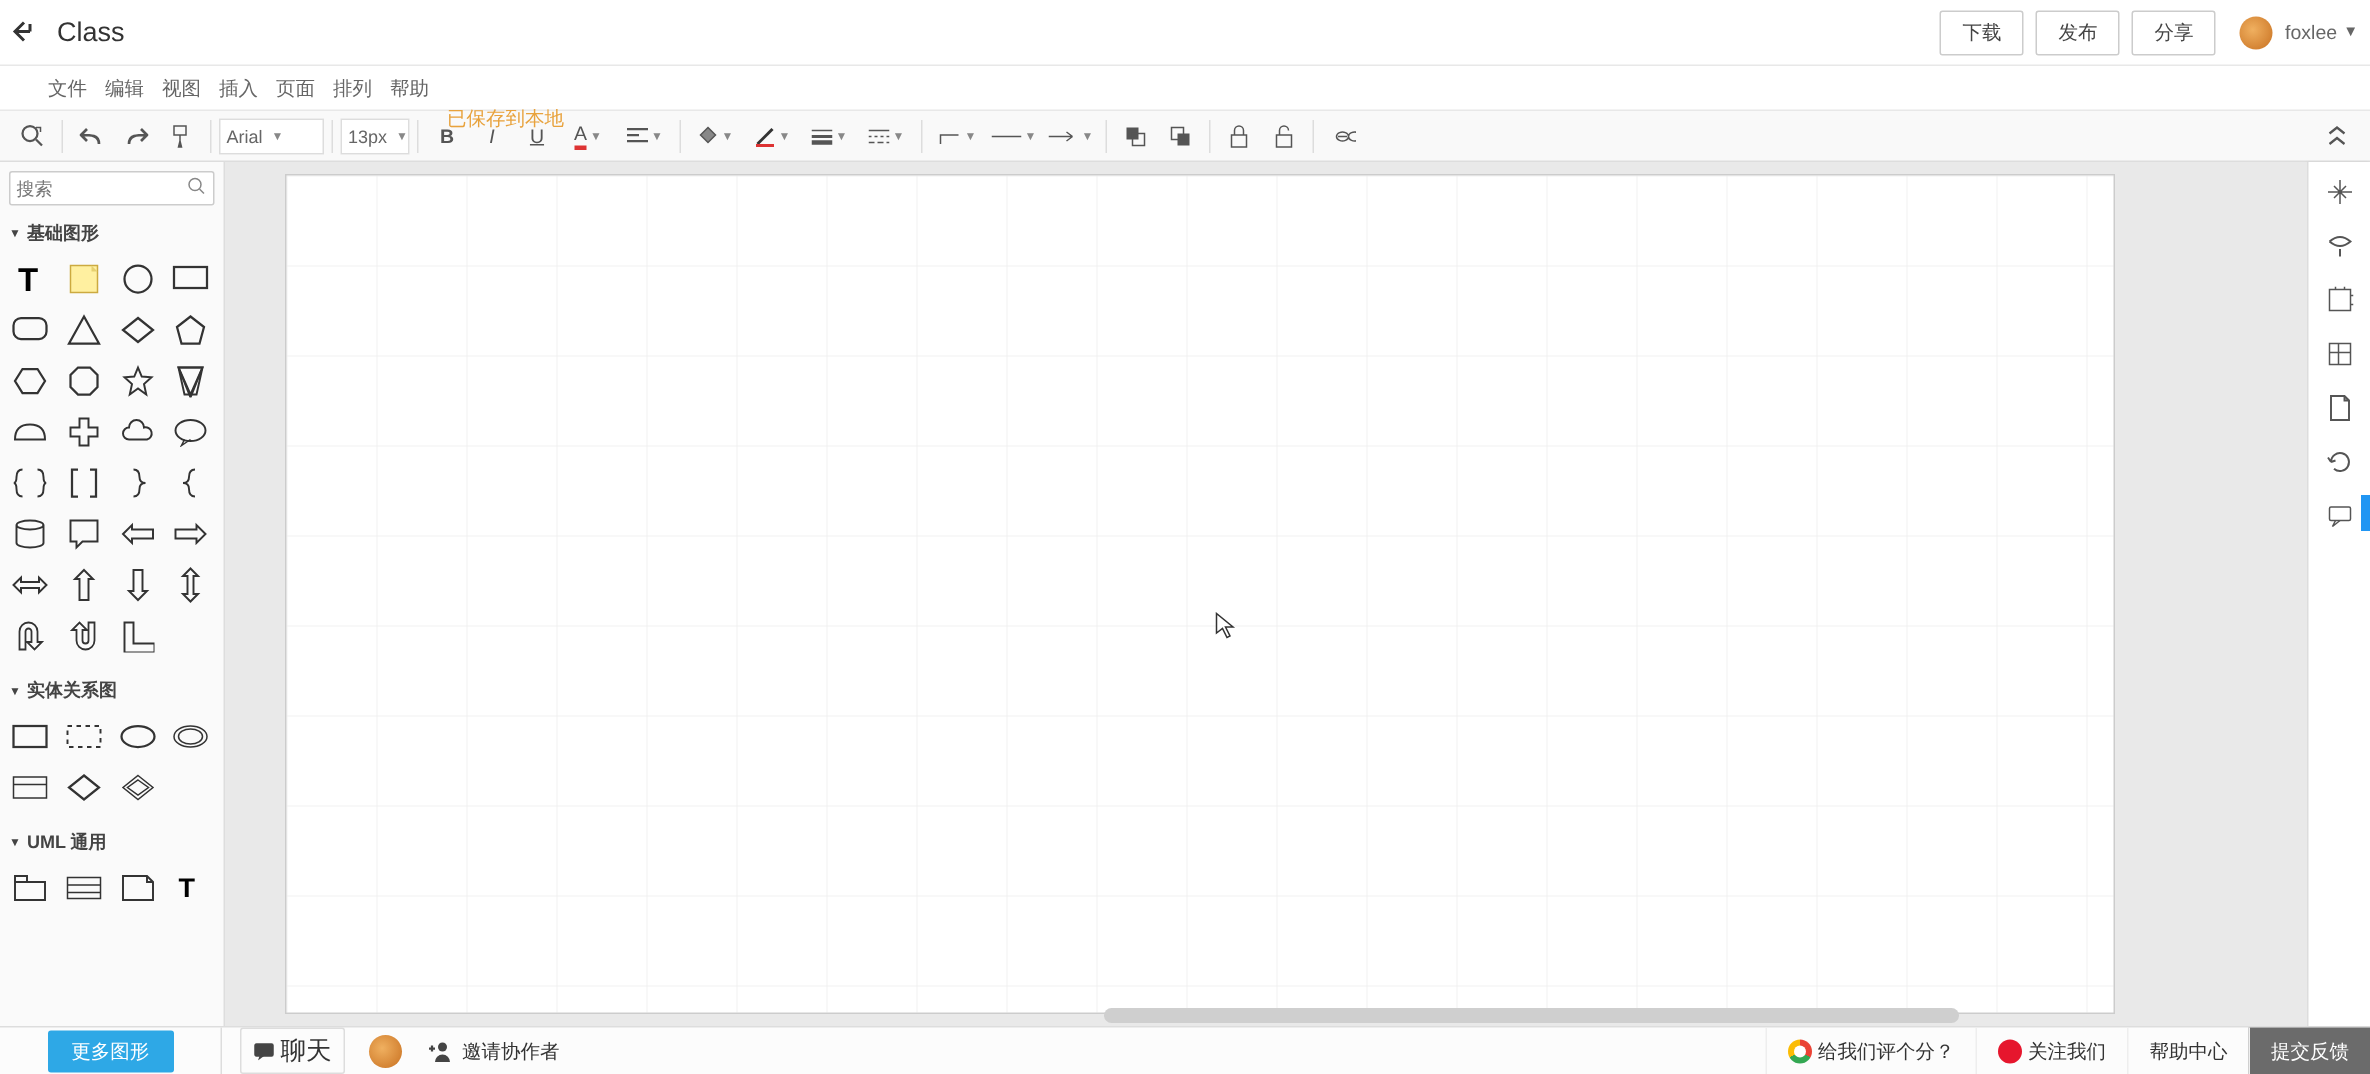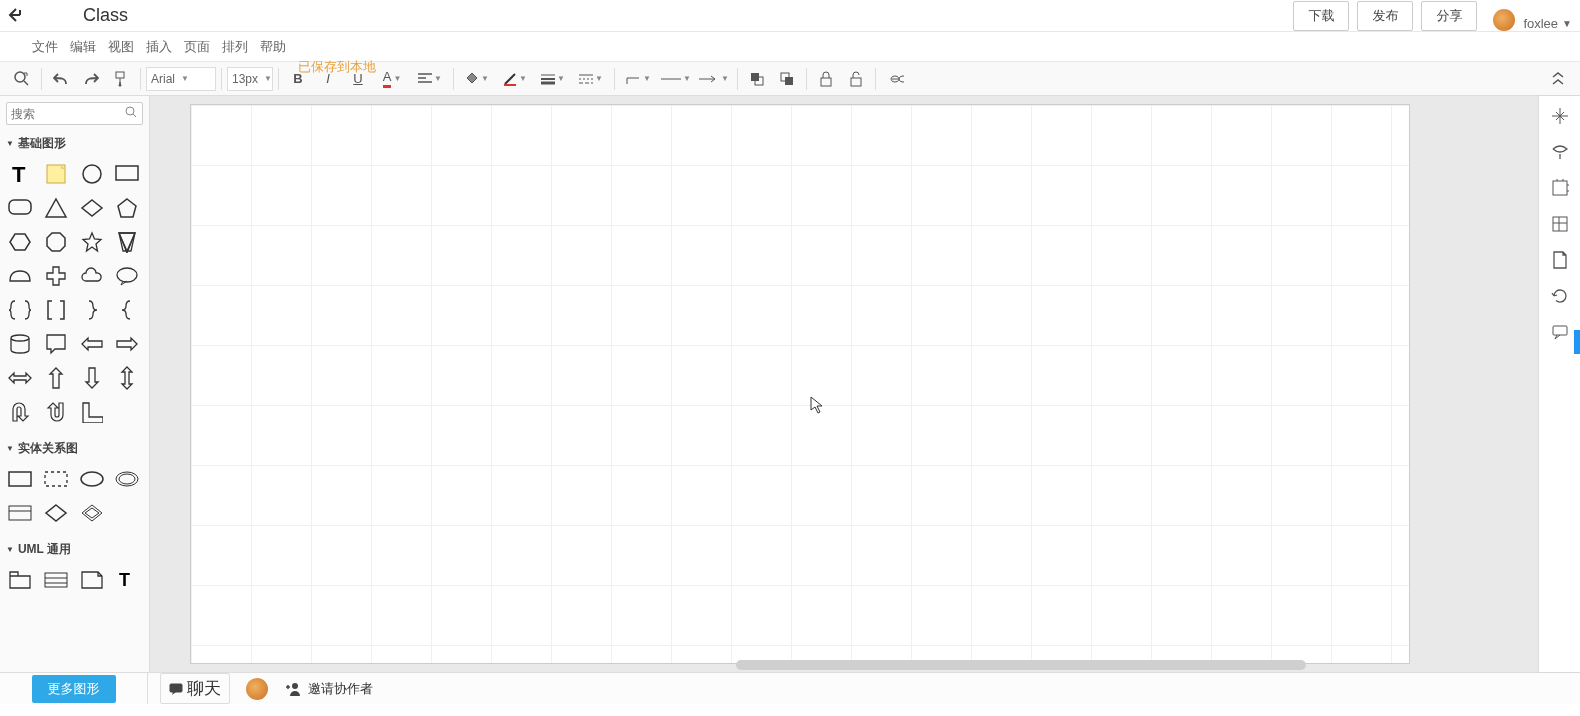--- a/index.html
+++ b/index.html
@@ -1,22 +1,22 @@
 <!DOCTYPE html>
 <html><head>
 <meta charset="utf-8">
 <style>
 * { margin: 0; padding: 0; box-sizing: border-box; font-family: -apple-system, Arial, sans-serif; }
 body { width: 1580px; height: 716px; background: #fff; overflow: hidden; font-size: 13px; color: #333; }
 
 
-.header { height: 32px; display: flex; align-items: center; border-bottom: 1px solid #e8e8e8; padding: 0 8px; gap: 45px; }
+.header { height: 44px; display: flex; align-items: center; border-bottom: 1px solid #e8e8e8; padding: 0 8px; }
 .back-icon { width: 20px; height: 20px; margin-right: 10px; cursor: pointer; }
 .doc-title { font-size: 18px; color: #333; flex: 0 0 auto; }
-.header-right { margin-left: auto; display: flex; align-items: flex-end; gap: 8px; }
+.header-right { margin-left: auto; display: flex; align-items: center; gap: 8px; }
 .header-btn { border: 1px solid #ccc; background: #fff; padding: 5px 14px; font-size: 13px; cursor: pointer; color: #444; border-radius: 2px; }
 .avatar { width: 22px; height: 22px; border-radius: 50%; background: radial-gradient(circle at 40% 40%, #f0b060, #c87020); margin-left: 8px; }
 .username { font-size: 13px; color: #666; display: flex; align-items: center; gap: 4px; }
 .dropdown-caret { font-size: 10px; }
 
 
 .menubar { height: 30px; display: flex; align-items: center; padding: 0 32px; gap: 12px; border-bottom: 1px solid #e8e8e8; font-size: 13px; }
 .menu-item { color: #666; cursor: pointer; }
 .save-status { color: #e8a23c; margin-top: 40px; }
 
@@ -565,13 +565,29 @@
     <span class="mini-avatar"></span>
     <span class="invite-btn">
       <svg width="18" height="14">
           <circle cx="11" cy="4" r="3" fill="#444"></circle>
           <path d="M6 14 a5 5 0 0 1 10 0 Z" fill="#444"></path>
           <path d="M2 5 H6 M4 3 V7" stroke="#444" stroke-width="1.5"></path>
         </svg>
       <span>邀请协作者</span>
     </span>
   </div>
+  <div class="bottom-right">
+    <span class="br-link">
+        <span class="chrome-icon"></span>
+        <span>给我们评个分？</span>
+      </span>
+    <span class="br-link">
+        <span class="weibo-icon"></span>
+        <span>关注我们</span>
+      </span>
+    <span class="br-link">
+        <span>帮助中心</span>
+      </span>
+    <span class="br-link dark">
+        <span>提交反馈</span>
+      </span>
+  </div>
 </div>
 
 </body></html>

